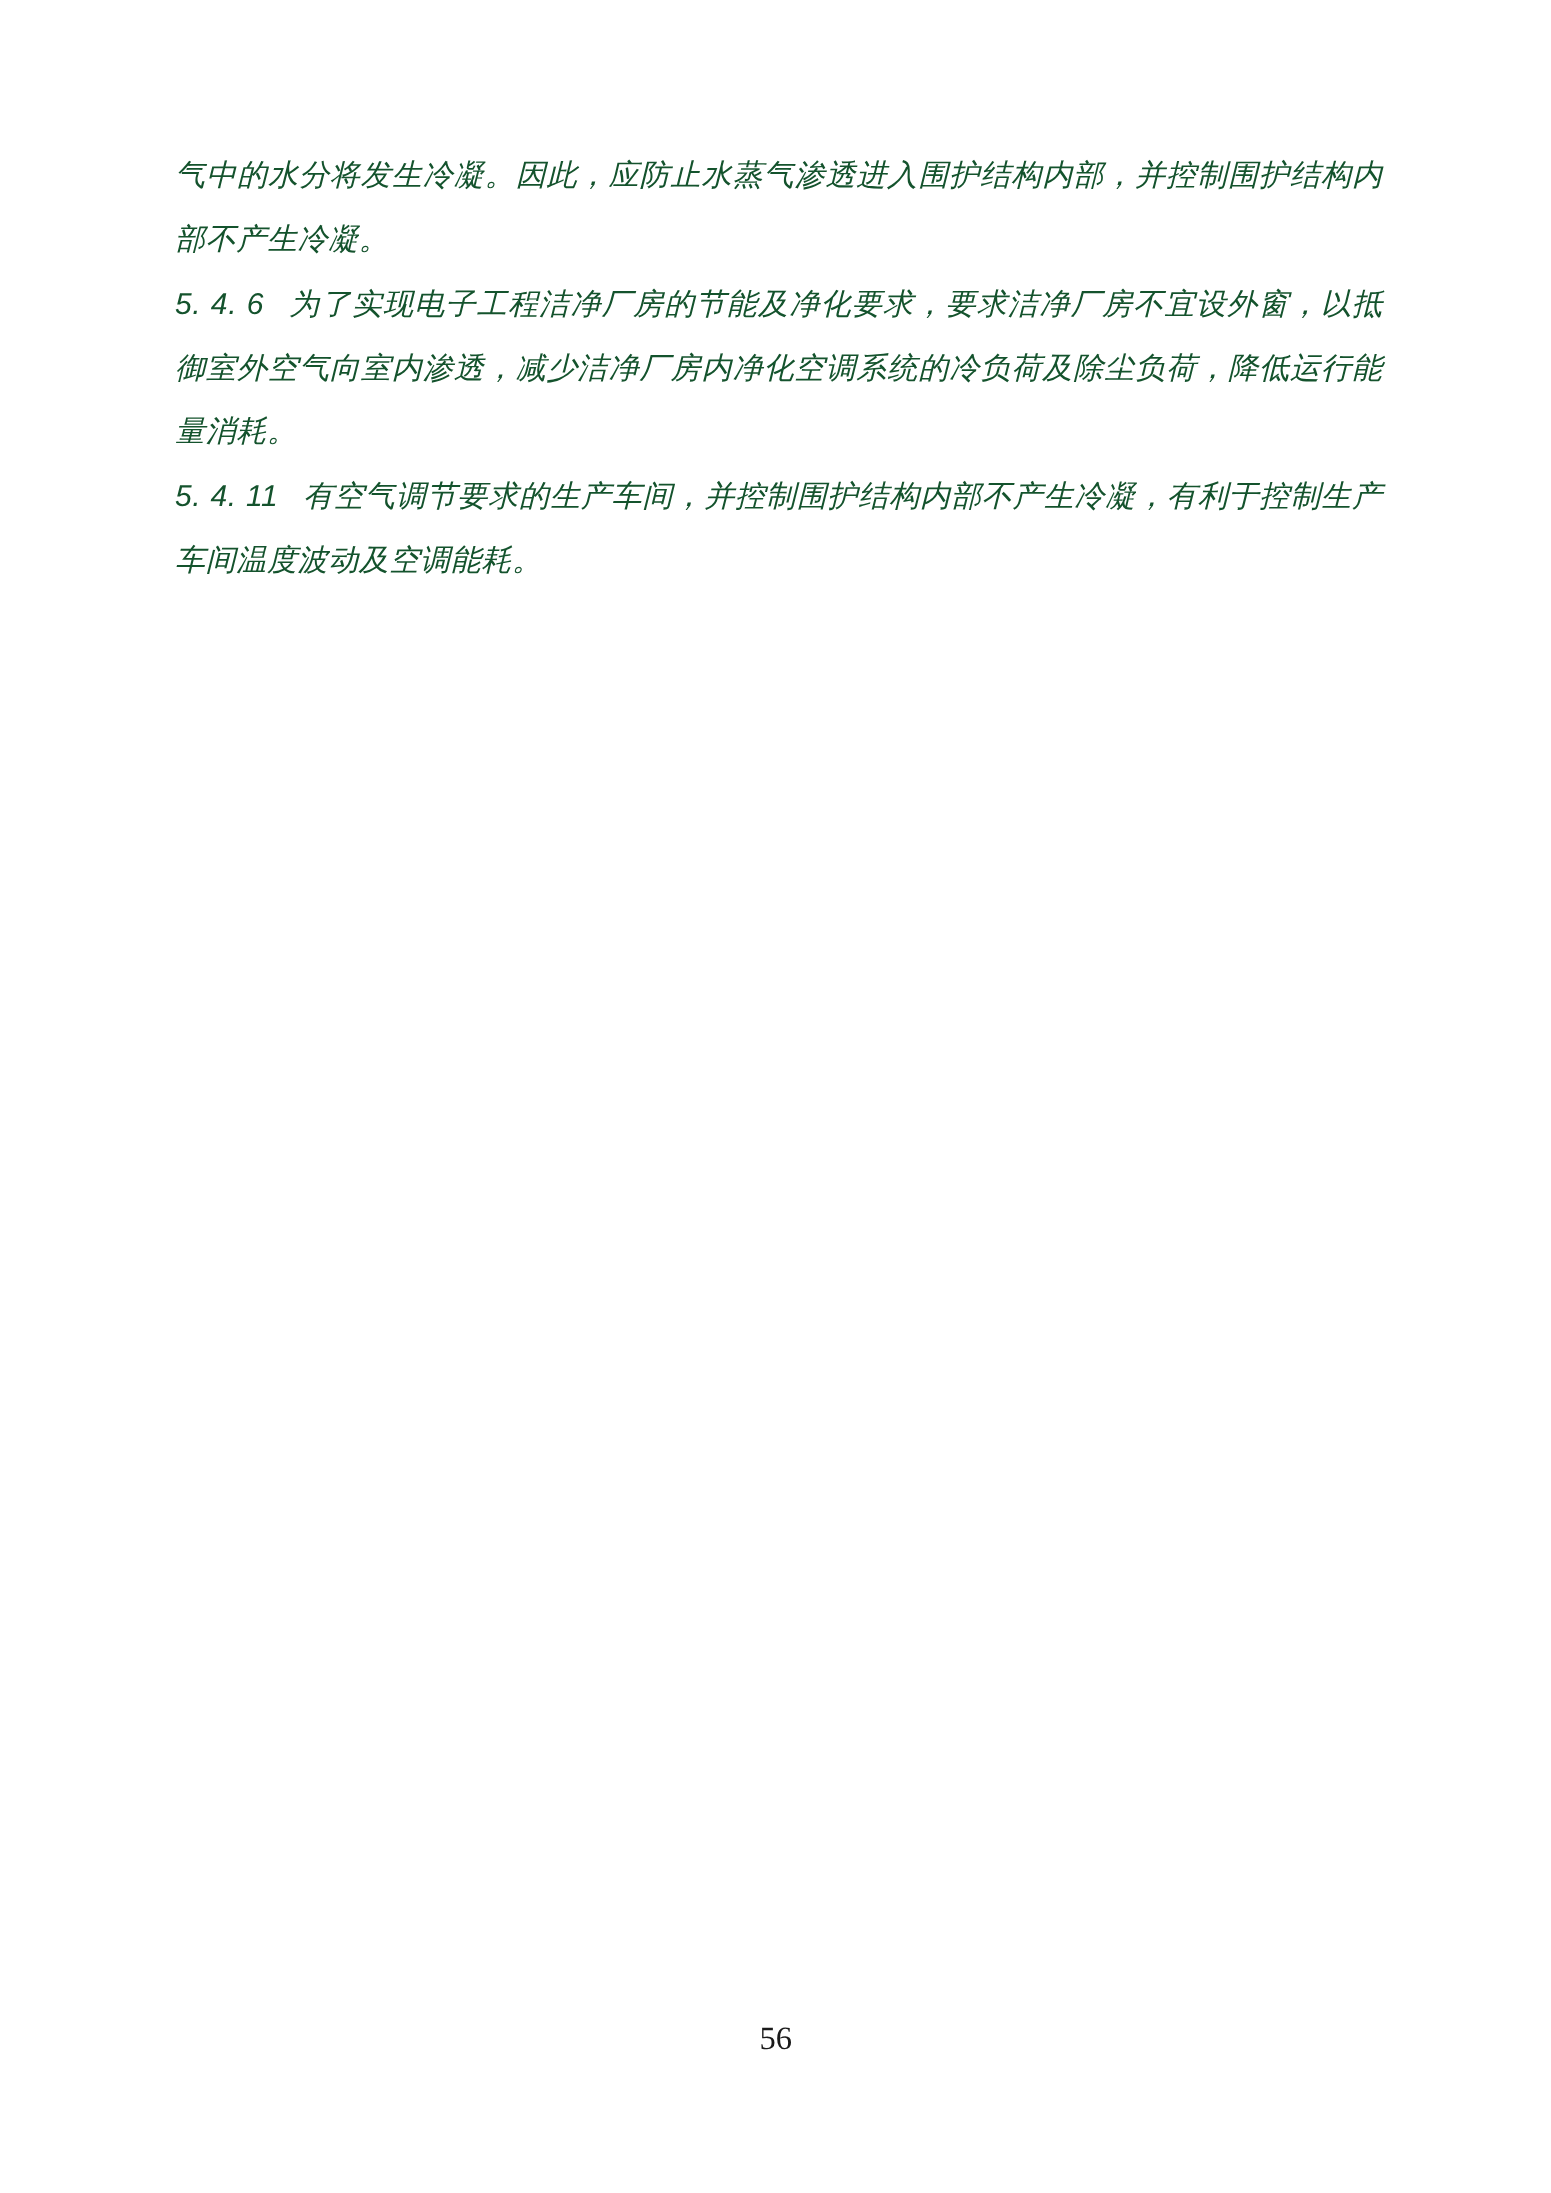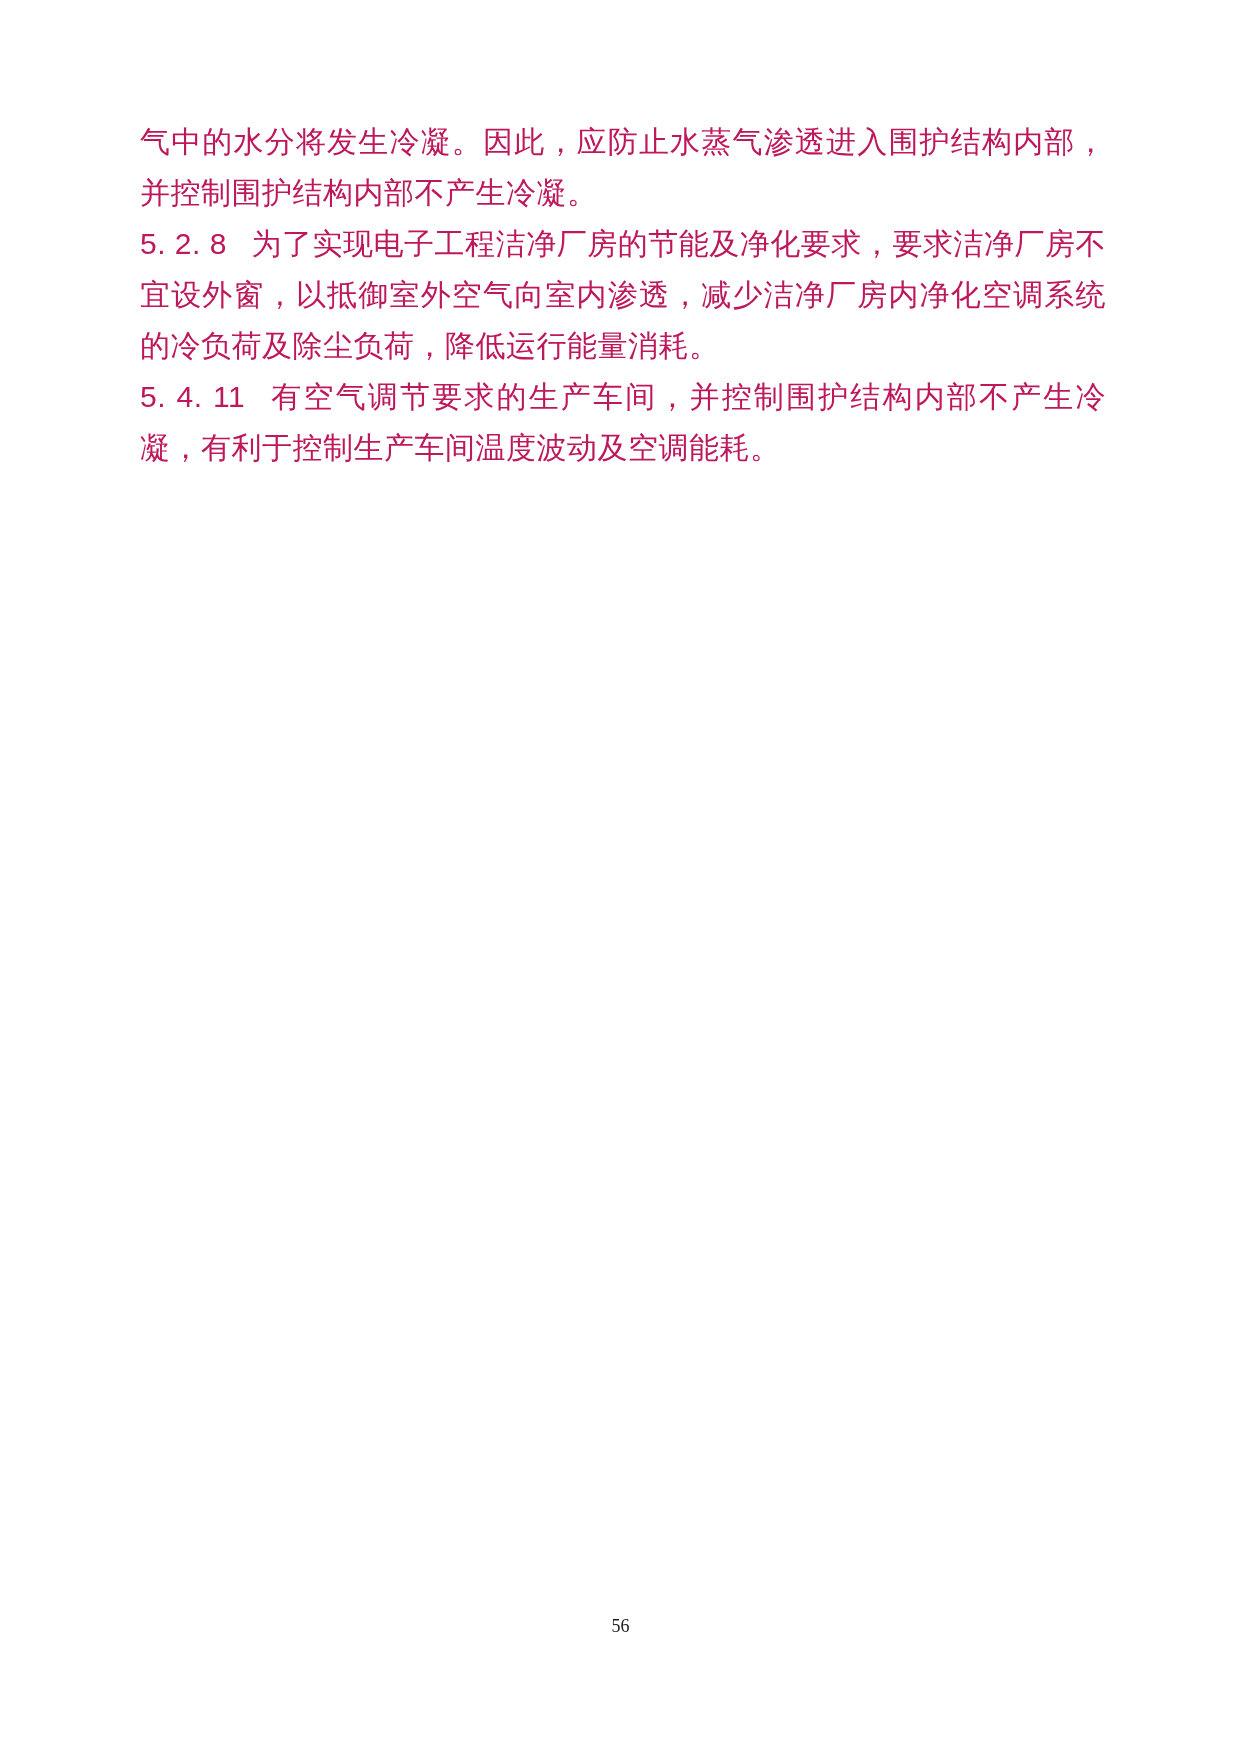--- a/index.html
+++ b/index.html
@@ -20,63 +20,64 @@
     top: 0;
     width: 1241px;
     height: 1754px;
     background: #ffffff;
   }
   .text-block {
     position: absolute;
     left: 140px;
     top: 116px;
     width: 966px;
-    color: #be185d;
-    font-size: 30px;
+    color: #14532d;
+    font-size: 24px;
     line-height: 51px;
     text-align: justify;
     letter-spacing: 0.5px;
+    font-style: italic;
   }
   .para {
     margin: 0;
     padding: 0;
   }
   .para.indent {
     text-indent: 2.4em;
   }
   .section-number {
     font-family: "Liberation Sans", "DejaVu Sans", sans-serif;
     margin-right: 0.55em;
     white-space: pre;
   }
   .page-number {
     position: absolute;
     left: 0;
     right: 0;
     top: 1616px;
     text-align: center;
-    font-size: 18px;
+    font-size: 26px;
     color: #1a1a1a;
     font-family: "Liberation Serif", "DejaVu Serif", serif;
   }
 </style>
 </head>
 <body>
 
 <div class="page">
   <div class="text-block" id="paragraphs">
   <p class="para">
     
     <span class="para-text">气中的水分将发生冷凝。因此，应防止水蒸气渗透进入围护结构内部，并控制围护结构内部不产生冷凝。</span>
   </p>
 
 
 
   <p class="para">
-    <span class="section-number">5. 2. 8</span>
+    <span class="section-number">5. 4. 6</span>
     <span class="para-text">为了实现电子工程洁净厂房的节能及净化要求，要求洁净厂房不宜设外窗，以抵御室外空气向室内渗透，减少洁净厂房内净化空调系统的冷负荷及除尘负荷，降低运行能量消耗。</span>
   </p>
 
 
   <p class="para">
     <span class="section-number">5. 4. 11</span>
     <span class="para-text">有空气调节要求的生产车间，并控制围护结构内部不产生冷凝，有利于控制生产车间温度波动及空调能耗。</span>
   </p>
 </div>
   <div class="page-number">56</div>

